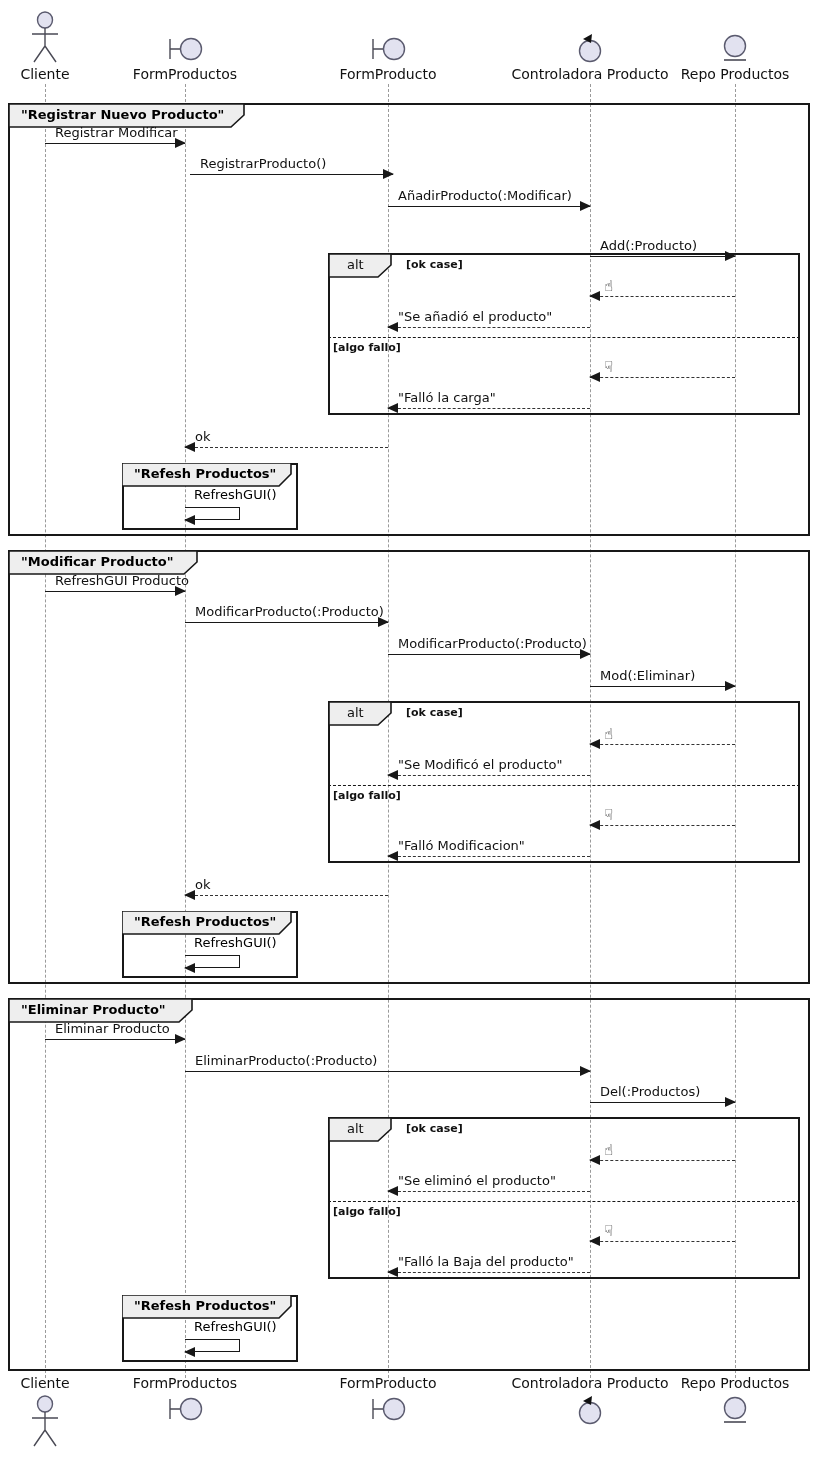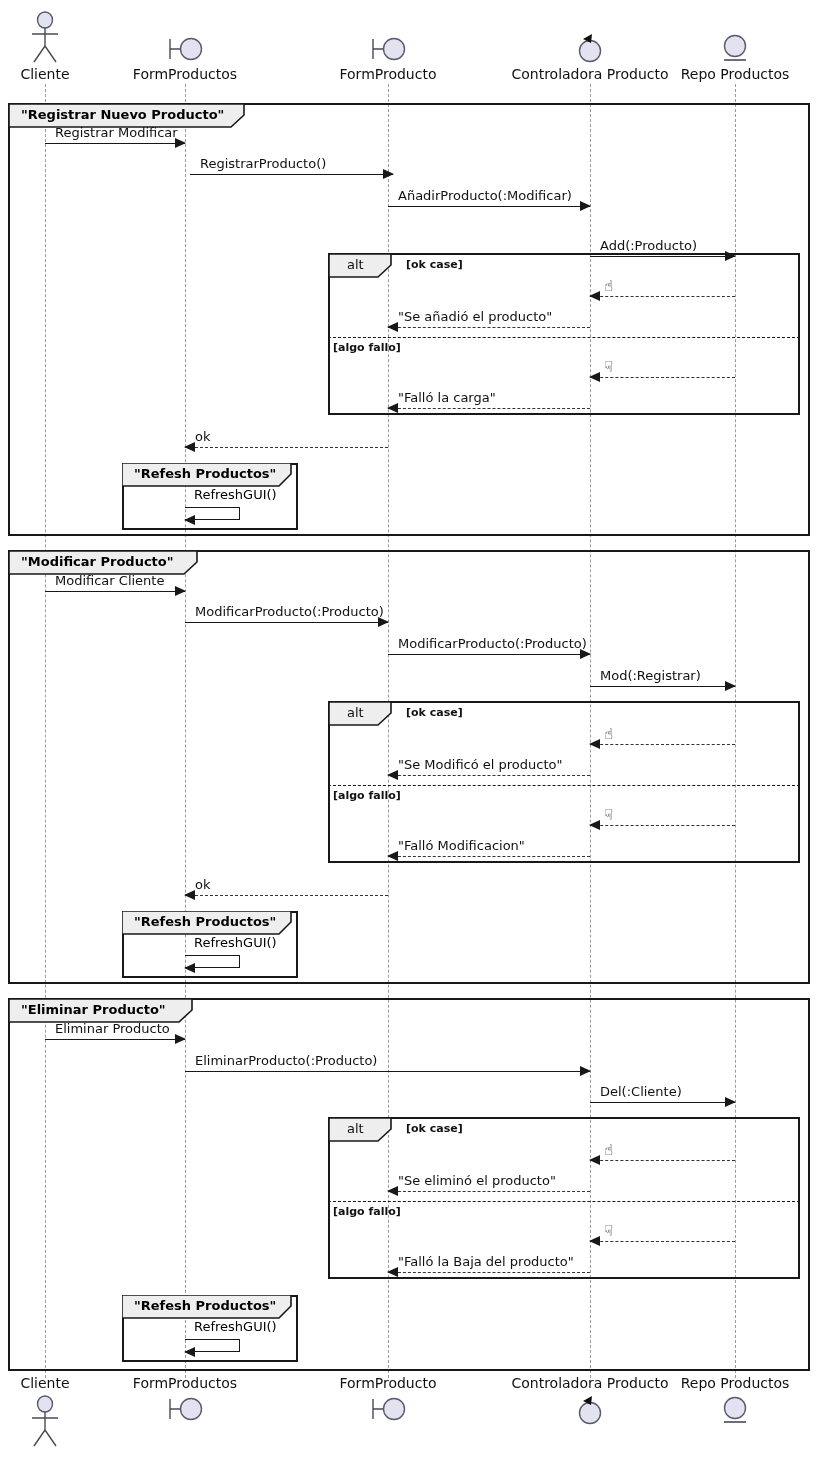--- a/index.html
+++ b/index.html
@@ -105,33 +105,33 @@
 </div>
 
 <div class="frame" style="left:8px;top:550px;width:802px;height:434px"></div>
 <svg class="tabsvg" style="left:8px;top:550px" width="190" height="25" viewBox="0 0 190 25">
   <path d="M1,1 H189 V12 L176,24 H1 Z" fill="#EEEEEE" stroke="#181818" stroke-width="1.6"></path>
 </svg>
 <span class="tabtitle" style="left:21px;top:554px">"Modificar Producto"</span>
 
 <div class="msg solid" style="left:45px;top:591px;width:140px">
   <span class="head r"></span>
-  <span class="lbl">Modificar Cliente</span>
+  <span class="lbl">RefreshGUI Producto</span>
 </div>
 <div class="msg solid" style="left:185px;top:622px;width:203px">
   <span class="head r"></span>
   <span class="lbl">ModificarProducto(:Producto)</span>
 </div>
 <div class="msg solid" style="left:388px;top:654px;width:202px">
   <span class="head r"></span>
   <span class="lbl">ModificarProducto(:Producto)</span>
 </div>
 <div class="msg solid" style="left:590px;top:686px;width:145px">
   <span class="head r"></span>
-  <span class="lbl">Mod(:Registrar)</span>
+  <span class="lbl">Mod(:Eliminar)</span>
 </div>
 
 <div class="altbox" style="left:328px;top:701px;width:472px;height:162px"></div>
 <svg class="tabsvg" style="left:328px;top:701px" width="64" height="25" viewBox="0 0 64 25">
   <path d="M1,1 H63 V12 L50,24 H1 Z" fill="#EEEEEE" stroke="#181818" stroke-width="1.6"></path>
 </svg>
 <span class="altkw" style="left:347px;top:705px">alt</span>
 <span class="guard" style="left:406px;top:706px">[ok case]</span>
 <div class="divider" style="left:328px;top:785px;width:472px"></div>
 <span class="guard" style="left:333px;top:789px">[algo fallo]</span>
@@ -176,21 +176,21 @@
 <div class="msg solid" style="left:45px;top:1039px;width:140px">
   <span class="head r"></span>
   <span class="lbl">Eliminar Producto</span>
 </div>
 <div class="msg solid" style="left:185px;top:1071px;width:405px">
   <span class="head r"></span>
   <span class="lbl">EliminarProducto(:Producto)</span>
 </div>
 <div class="msg solid" style="left:590px;top:1102px;width:145px">
   <span class="head r"></span>
-  <span class="lbl">Del(:Cliente)</span>
+  <span class="lbl">Del(:Productos)</span>
 </div>
 
 <div class="altbox" style="left:328px;top:1117px;width:472px;height:162px"></div>
 <svg class="tabsvg" style="left:328px;top:1117px" width="64" height="25" viewBox="0 0 64 25">
   <path d="M1,1 H63 V12 L50,24 H1 Z" fill="#EEEEEE" stroke="#181818" stroke-width="1.6"></path>
 </svg>
 <span class="altkw" style="left:347px;top:1121px">alt</span>
 <span class="guard" style="left:406px;top:1122px">[ok case]</span>
 <div class="divider" style="left:328px;top:1201px;width:472px"></div>
 <span class="guard" style="left:333px;top:1205px">[algo fallo]</span>

